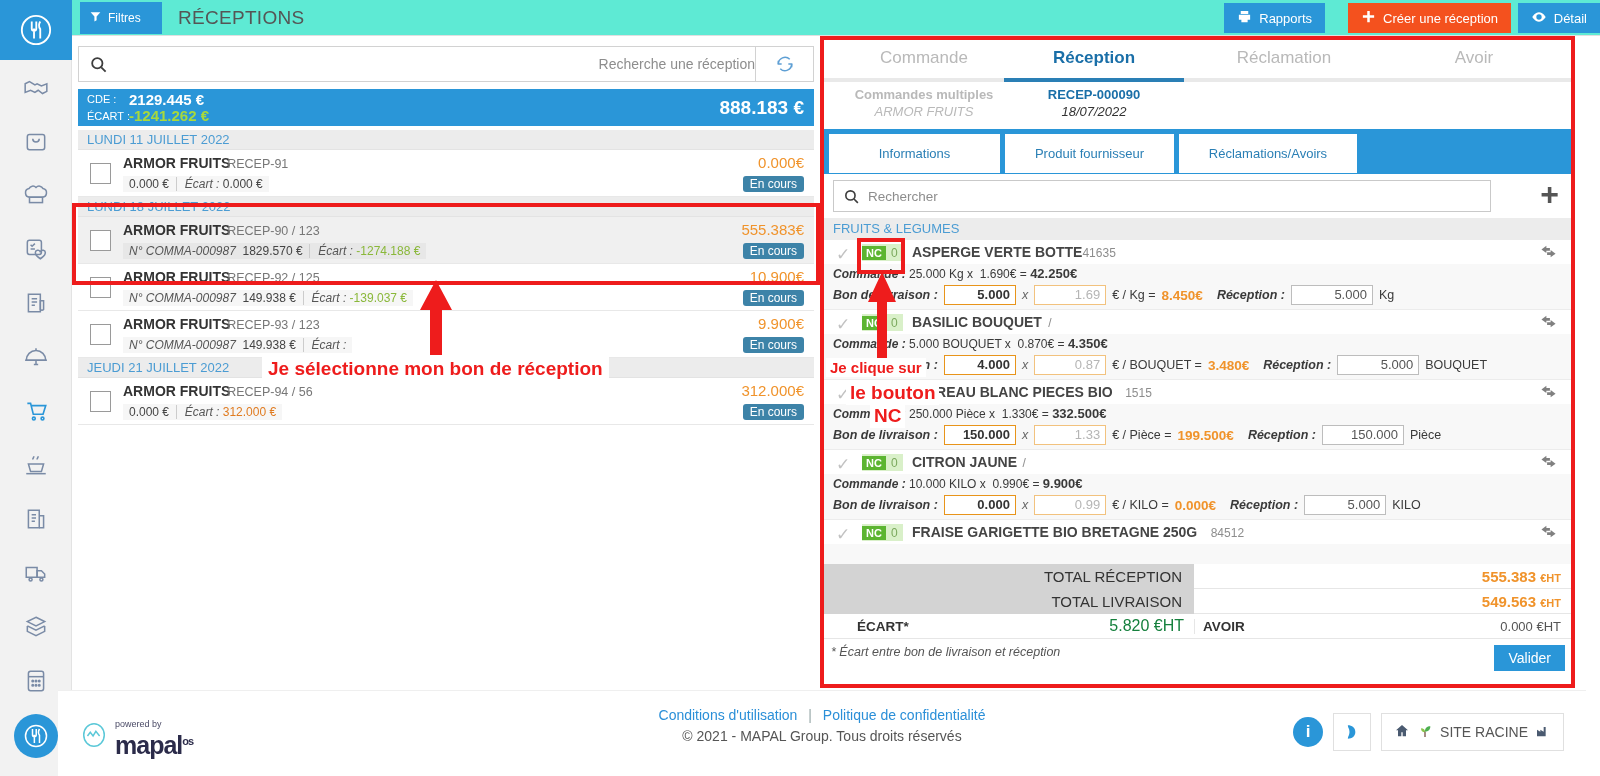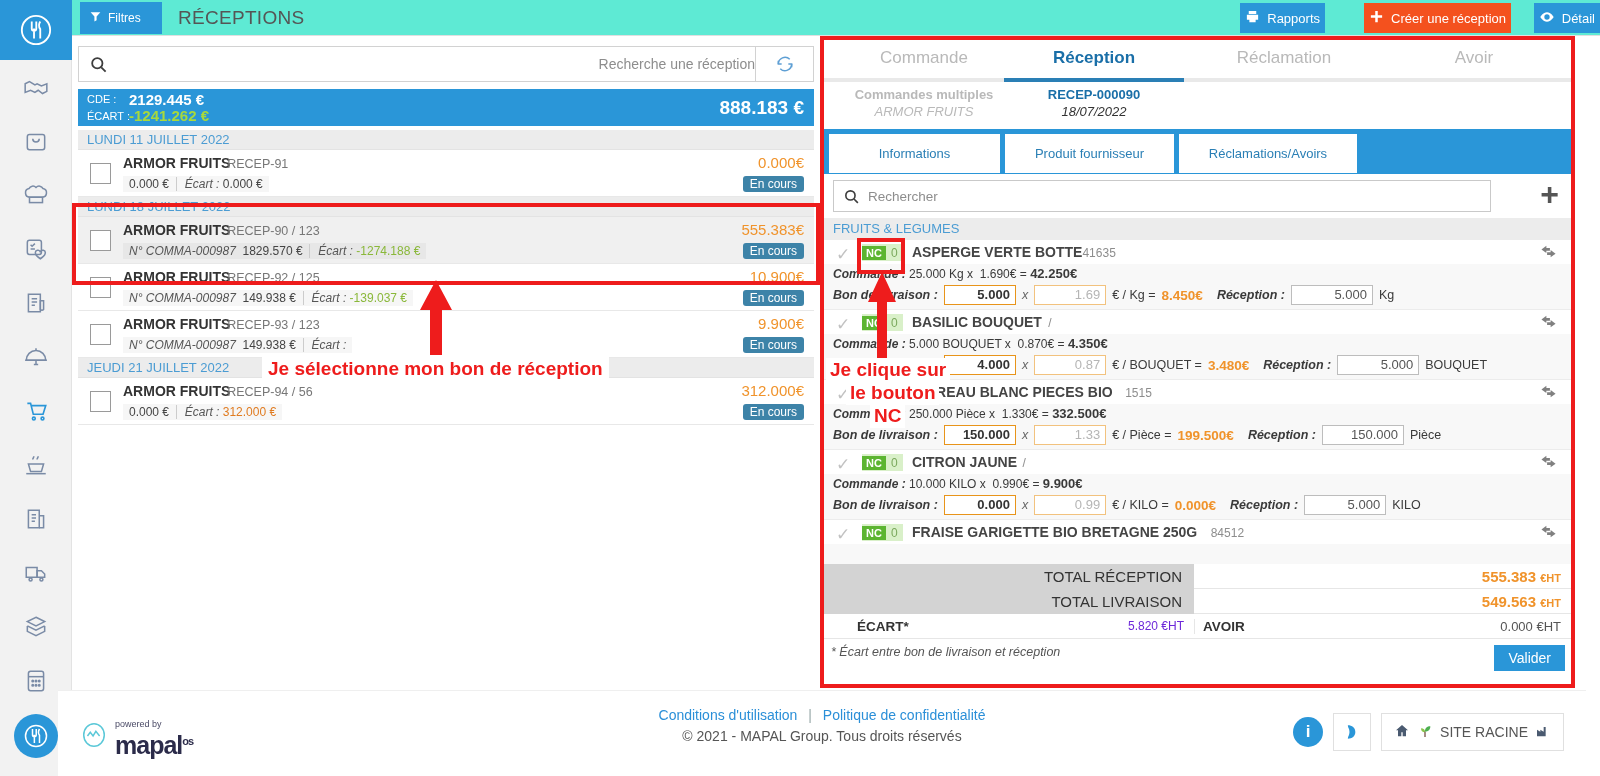--- a/index.html
+++ b/index.html
@@ -18,21 +18,21 @@
   #rail .logo-bot{ position:absolute; left:14px; bottom:18px; width:44px; height:44px;
          border-radius:50%; background:#2a96d8; display:flex; align-items:center; justify-content:center; }
 
   
   #topbar{ position:absolute; left:72px; top:0; width:1528px; height:36px; background:#5eead4;
            border-bottom:1px solid #e0e0e0; }
   #filtres{ position:absolute; left:8px; top:2px; width:82px; height:32px; background:#2a96d8;
             color:#fff; font-size:12px; display:flex; align-items:center; gap:6px; padding-left:9px; }
   #pagetitle{ position:absolute; left:106px; top:7px; font-size:19px; color:#555; letter-spacing:.3px; }
   .topbtn{ position:absolute; top:3px; height:30px; color:#fff; font-size:13px;
-           display:flex; align-items:center; gap:7px; padding:0 5px; white-space:nowrap; }
+           display:flex; align-items:center; gap:7px; padding:0 13px; white-space:nowrap; }
   #btn-rapports{ right:275px; background:#2a96d8; }
   #btn-creer{ right:89px; background:#f4511e; }
   #btn-detail{ right:0px; background:#2a96d8; }
 
   
   #leftpanel{ position:absolute; left:72px; top:36px; width:748px; height:654px; background:#fff; }
   #searchbox{ position:absolute; left:6px; top:10px; width:736px; height:36px;
               border:1px solid #d2d2d2; background:#fff; display:flex; align-items:center; }
   #searchbox .mag{ width:38px; display:flex; justify-content:center; color:#3d3d3d; }
   #searchbox .ph{ font-size:14px; color:#8d8d8d; flex:1;text-align:right; }
@@ -140,21 +140,21 @@
   #totals{ position:absolute; left:0; right:0; bottom:0; height:120px; background:#fff; }
   .trow{ display:flex; height:25px; align-items:center; border-bottom:1px solid #e6e6e6; }
   .trow .a{ width:370px; background:#d3d3d3; height:25px; display:flex; align-items:center;
             justify-content:flex-end; padding-right:12px; font-size:15px; color:#333; }
   .trow .b{ flex:1; text-align:right; padding-right:10px; font-size:15px; color:#f0932b; font-weight:bold; }
   .trow .b small{ font-size:11px; }
   .trow2{ display:flex; height:25px; align-items:center; border-bottom:1px solid #e6e6e6; }
   .trow2 .c{ width:370px; display:flex; align-items:center; justify-content:space-between;
              padding:0 10px 0 6px; font-size:13.5px; }
   .trow2 .c .k{ font-weight:bold; color:#333;padding-left:27px; }
-  .trow2 .c .v{ color:#6d28d9; font-size:12px; }
+  .trow2 .c .v{ color:#15803d; font-size:16px; }
   .trow2 .d{ flex:1; display:flex; align-items:center; justify-content:space-between;
              padding:0 10px 0 8px; font-size:13.5px; border-left:1px solid #e6e6e6; }
   .trow2 .d .k{ font-weight:bold; color:#333; }
   .trow2 .d .v{ color:#555; font-size:13px; }
   #tnote{ position:relative; height:42px; }
   #tnote .n{ position:absolute; left:7px; top:6px; font-size:12.5px; color:#555; font-style:italic; }
   #valider{ position:absolute; right:6px; top:6px; background:#2a96d8; color:#fff; font-size:14px;
             padding:5px 14px; }
 
   
@@ -641,15 +641,15 @@
 
 <svg class="arrow" style="left:418px; top:280px; width:36px; height:90px;" viewBox="0 0 36 90">
   <polygon points="18,0 34,30 24,30 24,90 12,90 12,30 2,30" fill="#ee1c1c"></polygon>
 </svg>
 <div class="annot" style="left:262px; top:355px; font-size:19px; padding:3px 6px;">Je sélectionne mon bon de réception</div>
 
 <div class="redbox" style="left:857px; top:238px; width:48px; height:36px;"></div>
 <svg class="arrow" style="left:866px; top:272px; width:32px; height:92px;" viewBox="0 0 32 92">
   <polygon points="16,0 30,30 21,30 21,92 11,92 11,30 2,30" fill="#ee1c1c"></polygon>
 </svg>
-<div class="annot" style="left:826px; top:358px; font-size:19px; padding:1px 4px;">Je clique sur</div>
+<div class="annot" style="left:826px; top:358px; font-size:15px; padding:1px 4px;">Je clique sur</div>
 <div class="annot" style="left:846px; top:381px; font-size:19px; padding:1px 4px;">le bouton</div>
 <div class="annot" style="left:870px; top:404px; font-size:19px; padding:1px 4px;">NC</div>
 
 </body></html>

